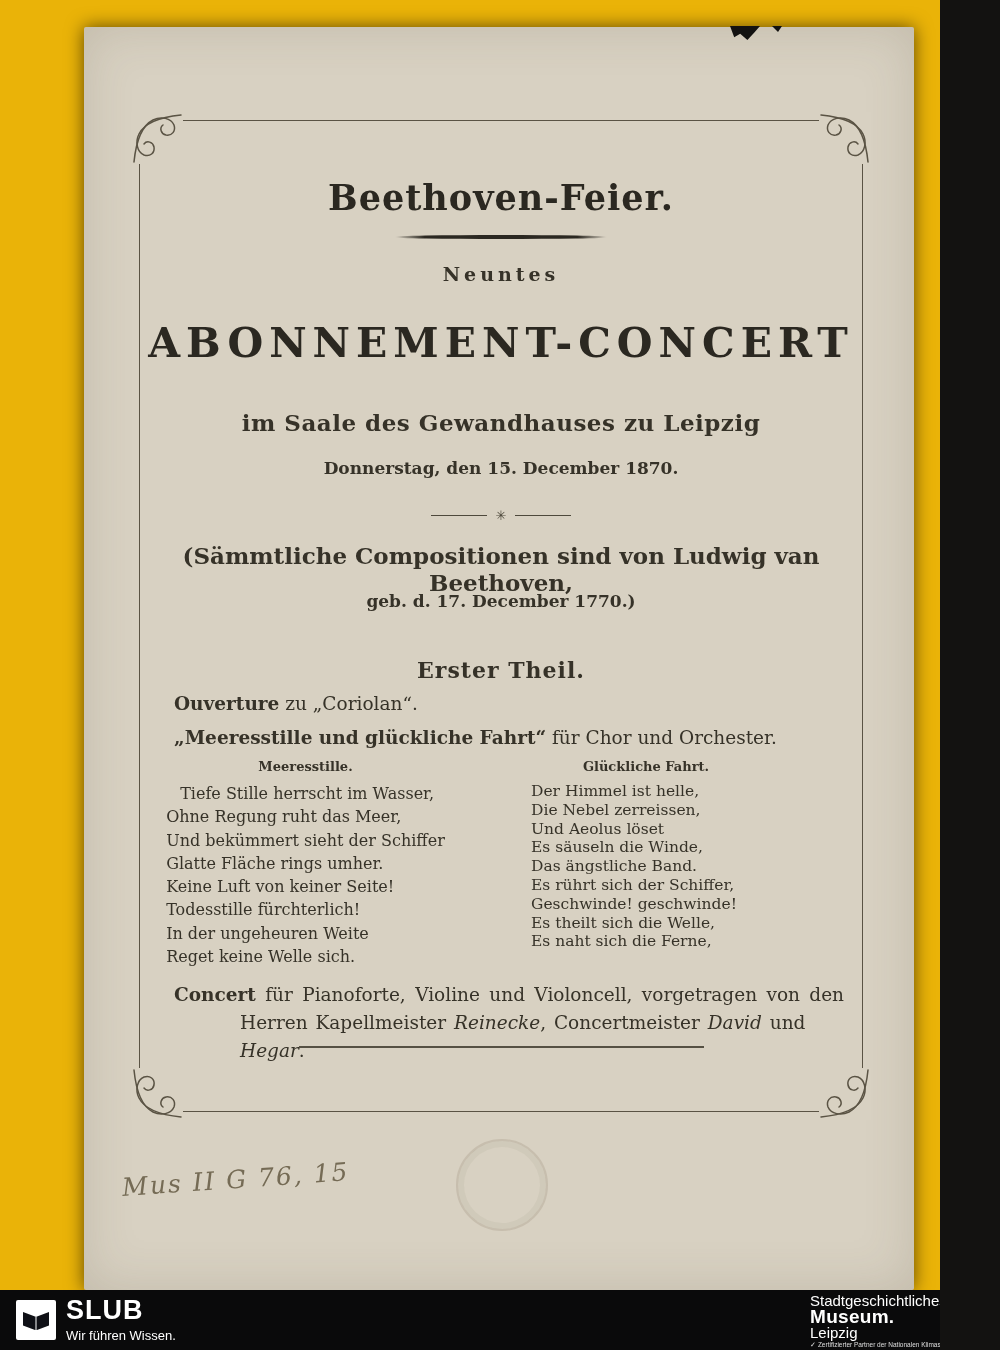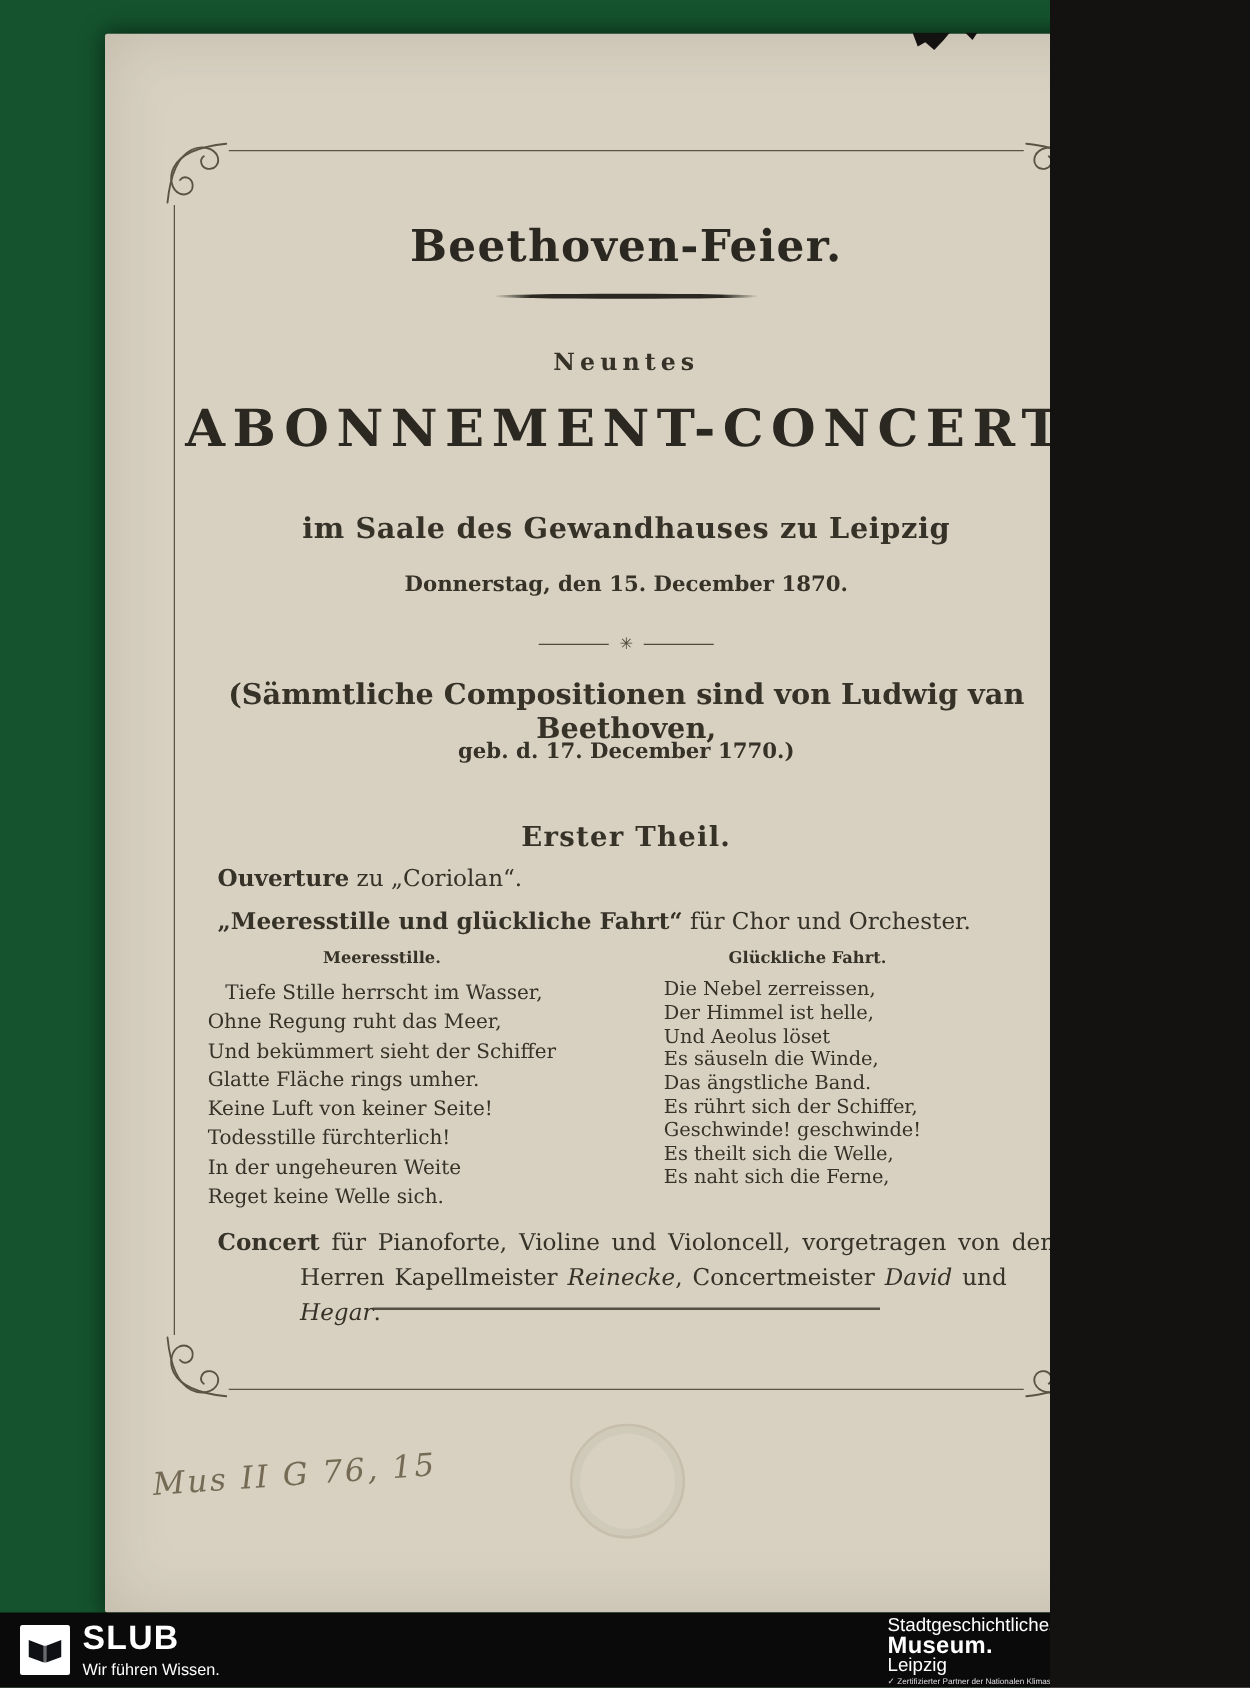--- a/index.html
+++ b/index.html
@@ -1,18 +1,18 @@
 <!DOCTYPE html>
 <html><head>
 <meta charset="utf-8">
 <style>
   html,body { margin:0; padding:0; background:#131211; }
   .stage {
-    position:relative; width:840px; height:1350px; overflow:hidden;
-    background:#14532d; font-family:"DejaVu Serif","Liberation Serif",serif;
+    position:relative; width:940px; height:1350px; overflow:hidden;
+    background:#eab308; font-family:"DejaVu Serif","Liberation Serif",serif;
   }
   
   .paper {
     position:absolute; left:84px; top:27px; width:830px; height:1263px;
     background:#d8d1c2; border-radius:2px;
     box-shadow: inset 0 0 50px rgba(95,84,62,.18), 0 0 18px rgba(0,0,0,.6);
   }
   .tear { position:absolute; background:#131211; }
   .tear.t1 { top:-1px; left:646px; width:30px; height:14px;
     clip-path:polygon(0 0,100% 0,82% 45%,58% 100%,34% 55%,14% 80%); }
@@ -29,21 +29,21 @@
   .fl.tr { top:-9px; right:-9px; transform:scaleX(-1); }
   .fl.bl { bottom:-9px; left:-9px; transform:scaleY(-1); }
   .fl.br { bottom:-9px; right:-9px; transform:scale(-1,-1); }
   
   .content { position:absolute; inset:0; color:#363228; }
   .row { position:absolute; left:0; right:0; text-align:center; }
   .r-title   { top:56px;  font-size:35px; font-weight:bold; letter-spacing:1px; color:#2b2821; }
   .title-rule{ position:absolute; top:114px; left:50%; width:212px; height:3.5px; margin-left:-106px;
                background:linear-gradient(90deg, rgba(43,40,33,0) 0%, #2b2821 14%, #2b2821 86%, rgba(43,40,33,0) 100%);
                border-radius:50%; }
-  .r-series  { top:158px; font-size:19px; font-weight:bold; letter-spacing:4px; }
+  .r-series  { top:142px; font-size:19px; font-weight:bold; letter-spacing:4px; }
   .r-concert { top:198px; font-size:41px; font-weight:bold; letter-spacing:6px; color:#2b2821; }
   .r-venue   { top:288px; font-size:23px; font-weight:bold; letter-spacing:.5px; }
   .r-date    { top:337px; font-size:17px; font-weight:bold; }
   .r-divider { top:380px; }
   .r-divider .din { display:inline-flex; align-items:center; gap:9px; }
   .dline { width:56px; height:1px; background:#4e493c; }
   .dglyph { font-size:13px; color:#4e493c; line-height:1; }
   .r-comp1   { top:421px; font-size:23px; font-weight:bold; }
   .r-comp2   { top:470px; font-size:17px; font-weight:bold; }
   .r-part    { top:536px; font-size:22px; font-weight:bold; letter-spacing:1px; }
@@ -156,22 +156,22 @@
               <div class="pline">Glatte Fläche rings umher.</div>
               <div class="pline">Keine Luft von keiner Seite!</div>
               <div class="pline">Todesstille fürchterlich!</div>
               <div class="pline">In der ungeheuren Weite</div>
               <div class="pline">Reget keine Welle sich.</div>
             </div>
           </div>
           <div class="poem poem-right">
             <div class="poem-title">Glückliche Fahrt.</div>
             <div class="poem-body">
+              <div class="pline">Der Himmel ist helle,</div>
               <div class="pline">Die Nebel zerreissen,</div>
-              <div class="pline">Der Himmel ist helle,</div>
               <div class="pline">Und Aeolus löset</div>
               <div class="pline">Es säuseln die Winde,</div>
               <div class="pline">Das ängstliche Band.</div>
               <div class="pline">Es rührt sich der Schiffer,</div>
               <div class="pline">Geschwinde! geschwinde!</div>
               <div class="pline">Es theilt sich die Welle,</div>
               <div class="pline">Es naht sich die Ferne,</div>
             </div>
           </div>
         </div>

